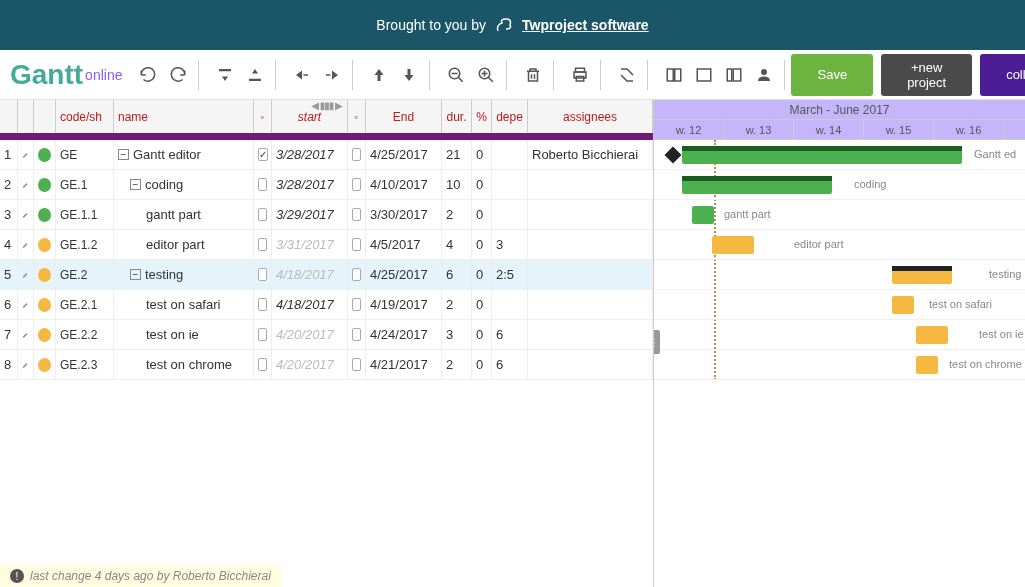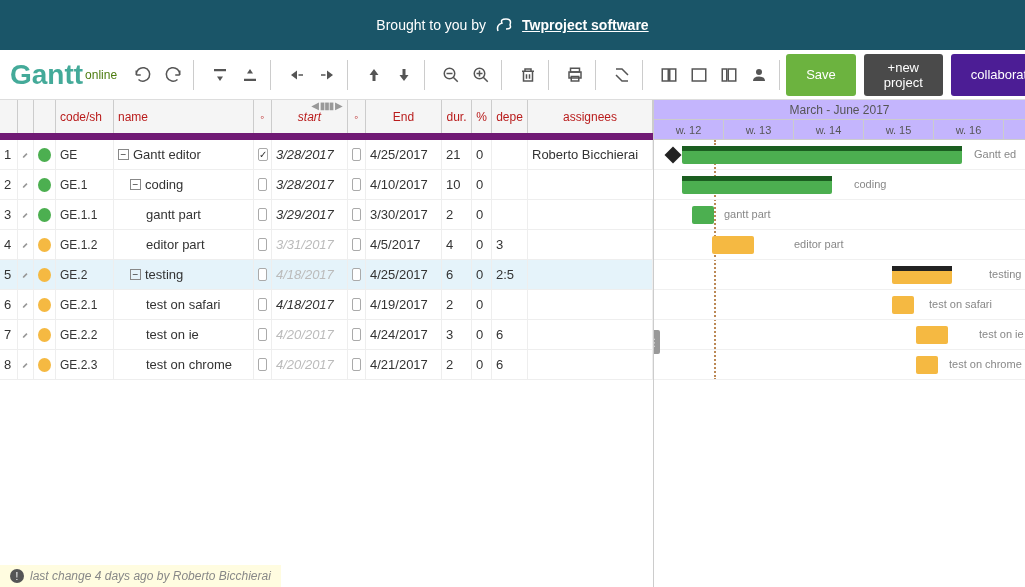--- a/index.html
+++ b/index.html
@@ -4,29 +4,29 @@
 <style>
 * { margin: 0; padding: 0; box-sizing: border-box; }
 body { font-family: Arial, sans-serif; font-size: 13px; color: #333; overflow: hidden; width: 1025px; height: 587px; position: relative; background: #fff; }
 
 .top-banner { background: #1a5568; color: #fff; height: 50px; display: flex; align-items: center; justify-content: center; gap: 8px; font-size: 14px; }
 .top-banner a { color: #fff; text-decoration: underline; font-weight: bold; }
 
 .toolbar { height: 50px; display: flex; align-items: center; padding: 0 10px; border-bottom: 1px solid #ddd; gap: 6px; }
 .logo { width: 140px; display: flex; align-items: center; }
 .logo-gantt { font-size: 28px; font-weight: bold; color: #4a9; }
-.logo-ext { font-size: 12px; color: #4d7c0f; margin-left: 2px; }
+.logo-ext { font-size: 14px; color: #8b5cf6; margin-left: 2px; }
 
 .tool-group { display: flex; align-items: center; gap: 10px; padding: 0 10px; border-right: 1px solid #ccc; height: 30px; }
 .tool-group:last-of-type { border-right: none; }
 .tool-btn { width: 20px; height: 20px; display: flex; align-items: center; justify-content: center; cursor: pointer; color: #555; }
 .tool-btn svg { width: 18px; height: 18px; }
 
 .toolbar-right { margin-left: auto; display: flex; gap: 8px; }
-.btn { padding: 6px 20px; border-radius: 3px; cursor: pointer; font-size: 13px; color: #fff; border: none; }
+.btn { padding: 6px 26px; border-radius: 3px; cursor: pointer; font-size: 13px; color: #fff; border: none; }
 .btn-save { background: #6cb33f; }
 .btn-new { background: #4a4a4a; }
 .btn-collab { background: #4c1d95; }
 
 .main { display: flex; height: 487px; position: relative; }
 .left-pane { width: 654px; border-right: 1px solid #ccc; overflow: hidden; position: relative; }
 .right-pane { flex: 1; overflow: hidden; position: relative; }
 
 .grid-header { height: 40px; background: #f5f5f5; border-bottom: 7px solid #701a75; display: flex; font-size: 12px; color: #b91c1c; }
 .grid-header .cell { border-right: 1px solid #ccc; display: flex; align-items: center; justify-content: center; padding: 0 4px; position: relative; }

